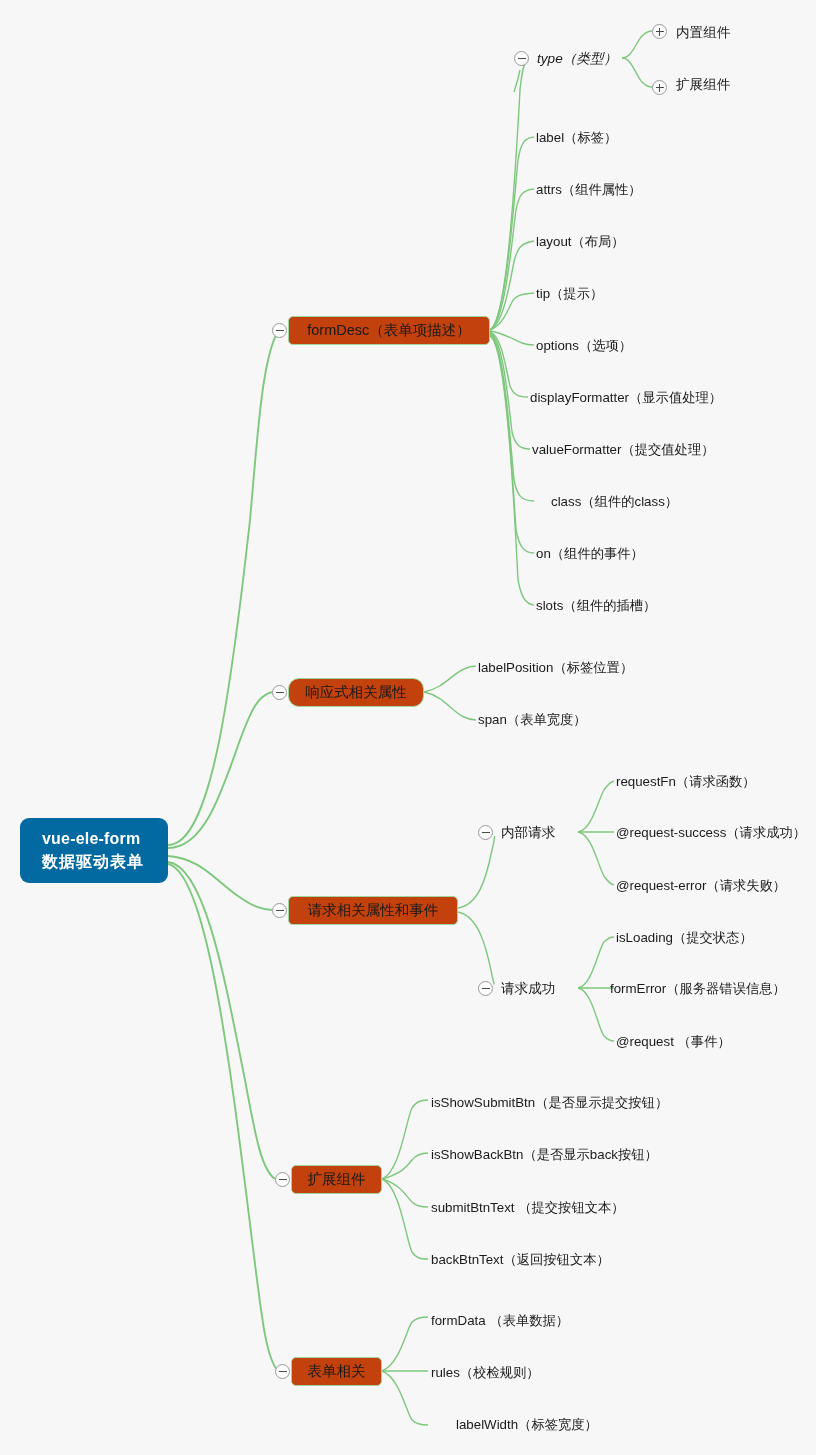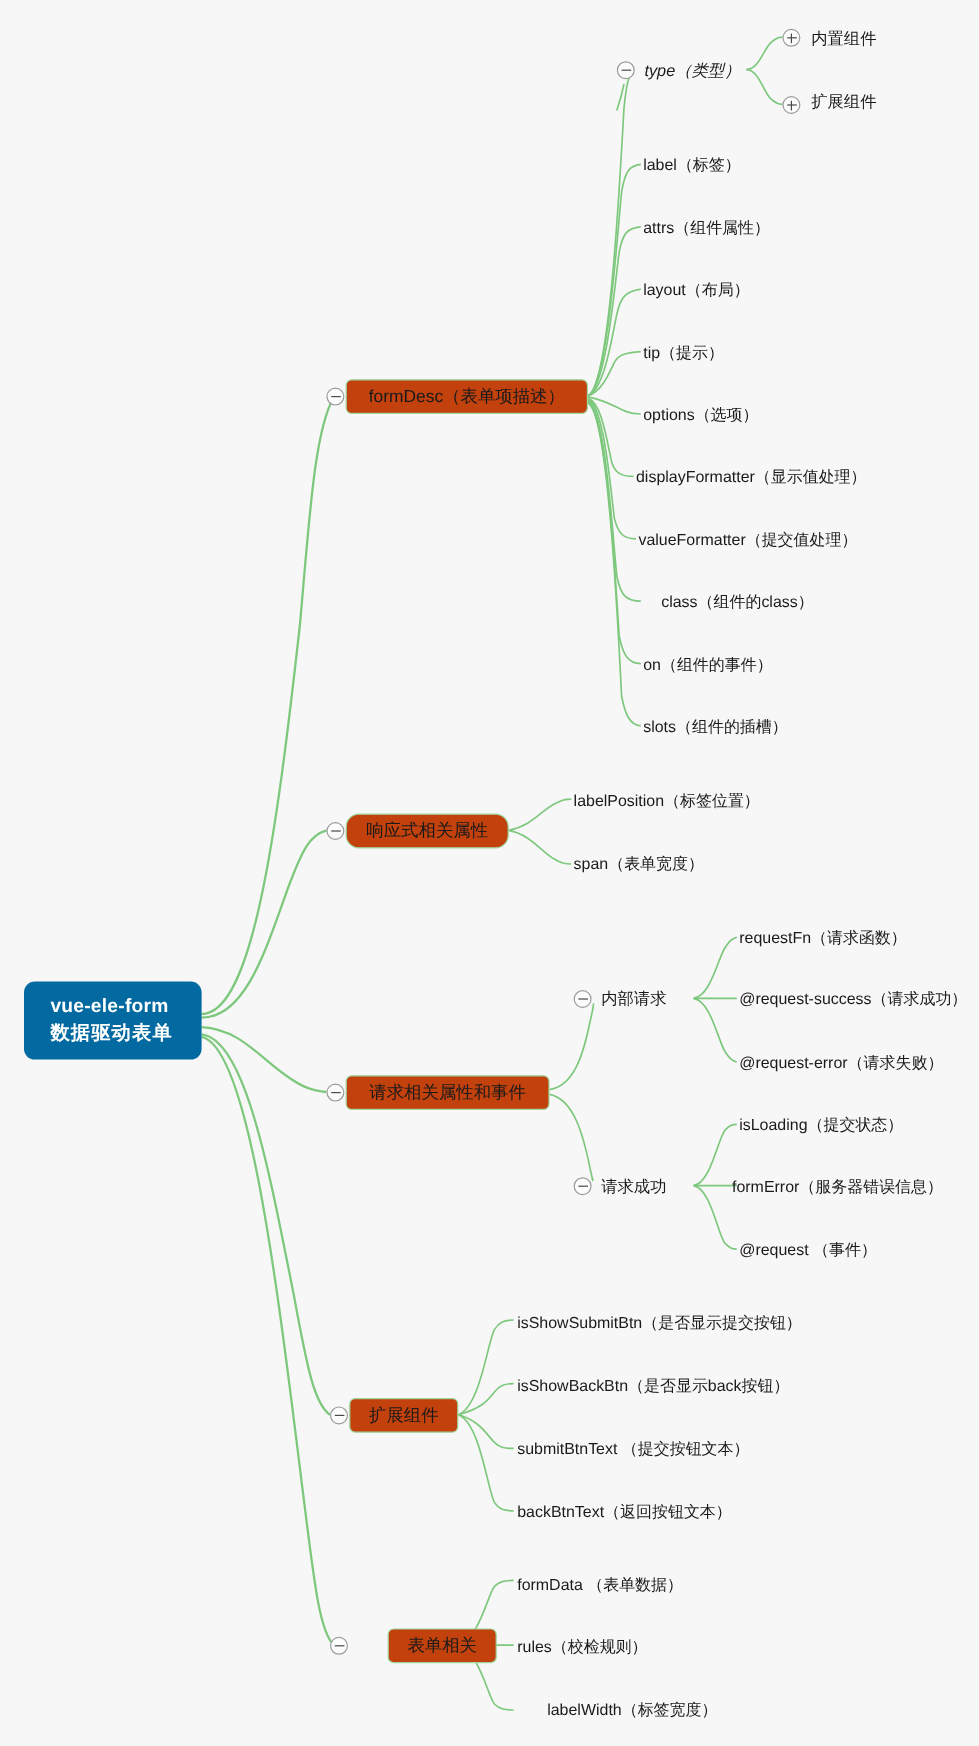--- a/index.html
+++ b/index.html
@@ -281,21 +281,21 @@
     <span>isShowBackBtn（是否显示back按钮）</span>
   </div>
   <div class="leaf-node" style="left:431px; top:1201px;">
     <span>submitBtnText （提交按钮文本）</span>
   </div>
   <div class="leaf-node" style="left:431px; top:1253px;">
     <span>backBtnText（返回按钮文本）</span>
   </div>
 
   <div class="toggle" style="left:275px; top:1364px;"></div>
-  <div class="branch-node" style="left:291px; top:1357px; width:91px;margin-left:32px;">
+  <div class="branch-node" style="left:291px; top:1357px; width:91px;">
     <span>表单相关</span>
   </div>
   <div class="leaf-node" style="left:431px; top:1314px;">
     <span>formData （表单数据）</span>
   </div>
   <div class="leaf-node" style="left:431px; top:1366px;">
     <span>rules（校检规则）</span>
   </div>
   <div class="leaf-node" style="left:456px; top:1418px;">
     <span>labelWidth（标签宽度）</span>

